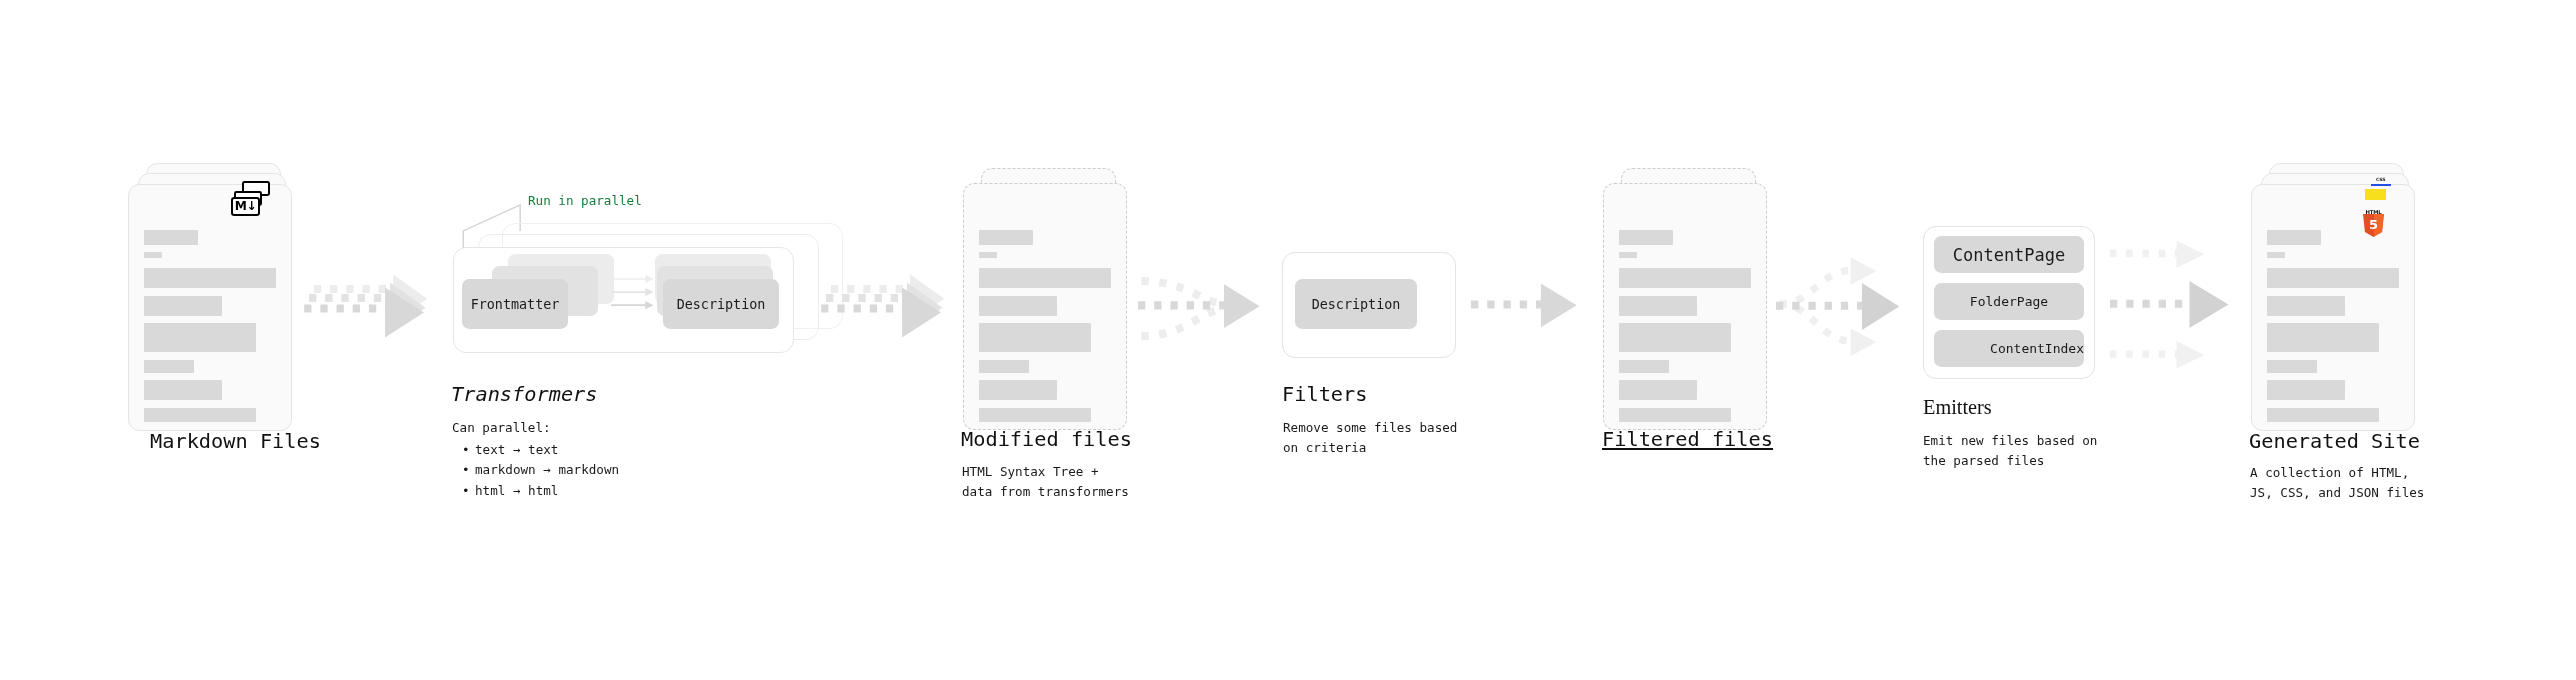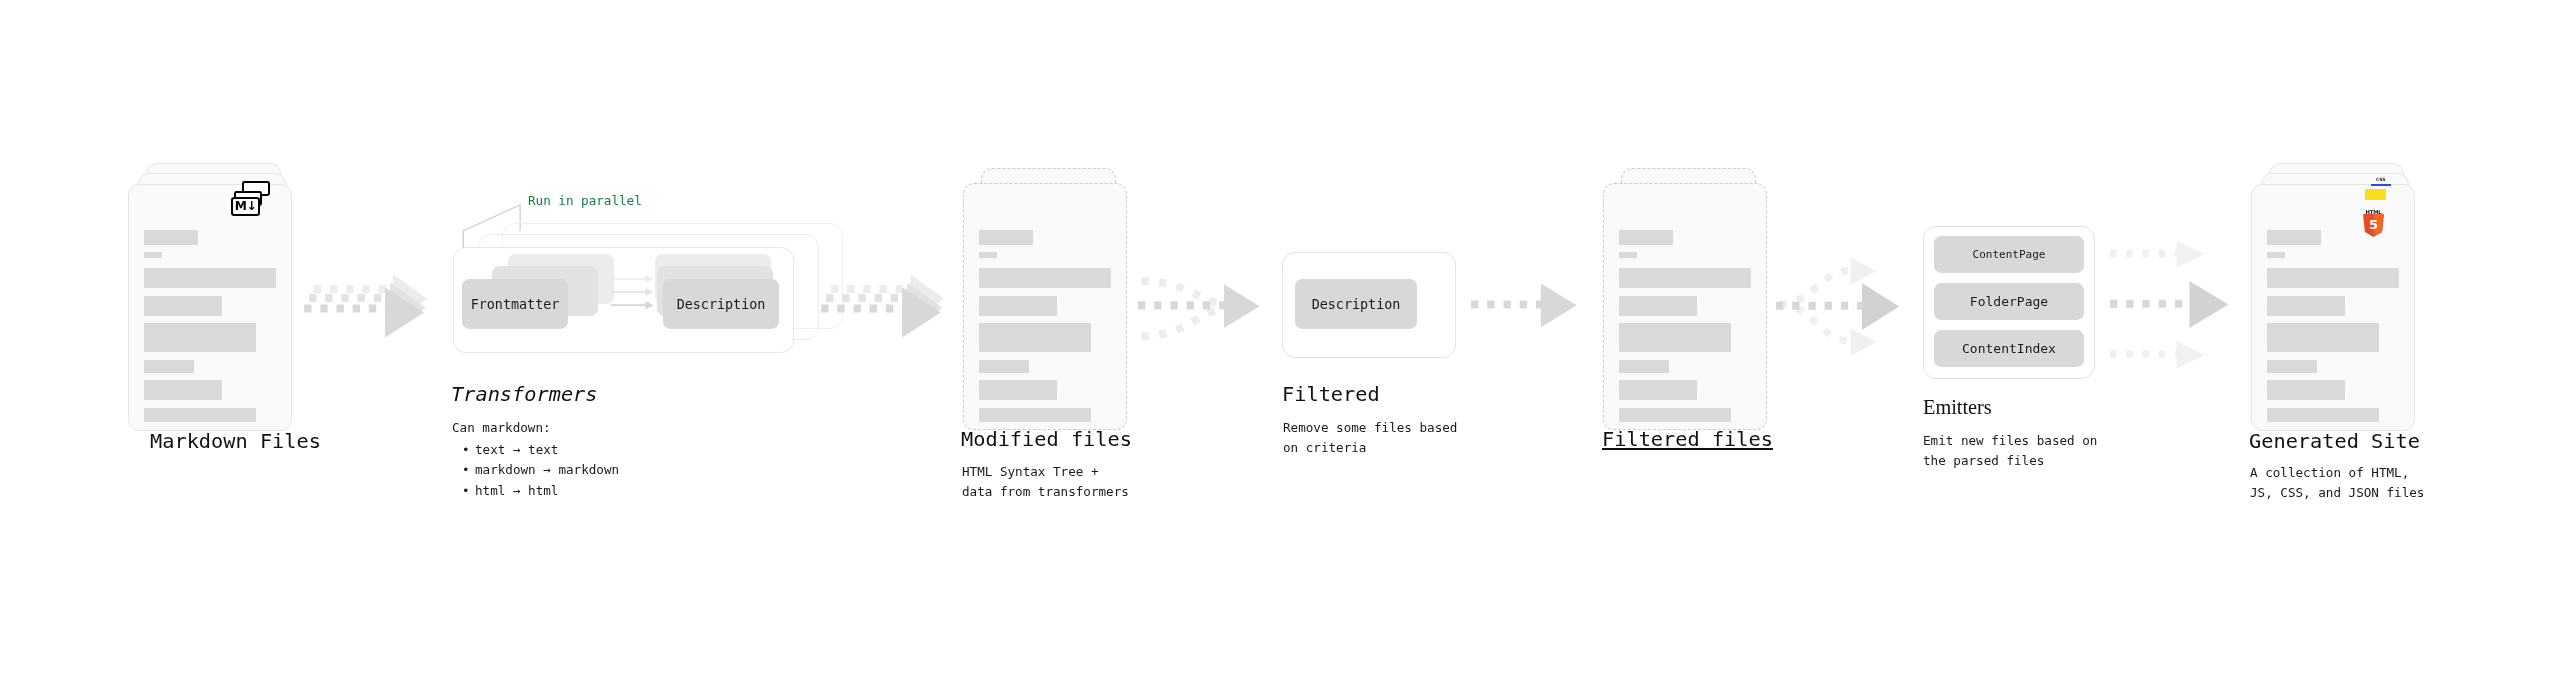--- a/index.html
+++ b/index.html
@@ -251,21 +251,21 @@
   </svg>
 
   <div class="chip" style="left:462px; top:279px; width:106px; height:50px;">
     <span>Frontmatter</span>
   </div>
   <div class="chip" style="left:663px; top:279px; width:116px; height:50px;">
     <span>Description</span>
   </div>
 
   <div class="caption-title" style="left:451px; top:382px;font-style:italic;">Transformers</div>
-  <div class="caption-sub" style="left:452px; top:418px;">Can markdown:</div>
+  <div class="caption-sub" style="left:452px; top:418px;">Can parallel:</div>
   <div class="caption-list" style="left:462px; top:440px;">
     <div class="bullet-row"><span class="b">•</span><span>text → text</span></div>
     <div class="bullet-row"><span class="b">•</span><span>markdown → markdown</span></div>
     <div class="bullet-row"><span class="b">•</span><span>html → html</span></div>
   </div>
 
   <svg class="arrow-svg" style="left:821px; top:268px;" width="146" height="89" viewBox="0 0 180 110">
     <g stroke="#ececec" stroke-width="10" stroke-dasharray="9 11" fill="none">
       <line x1="12" y1="26" x2="118" y2="26"></line>
     </g>
@@ -307,21 +307,21 @@
       <line x1="0" y1="58" x2="112" y2="58"></line>
     </g>
     <polygon points="106,32 150,59 106,86" fill="#d8d8d8"></polygon>
   </svg>
 
   <div class="group-box" style="left:1282px; top:252px; width:174px; height:106px;"></div>
   <div class="chip" style="left:1295px; top:279px; width:122px; height:50px;">
     <span>Description</span>
   </div>
 
-  <div class="caption-title" style="left:1282px; top:382px;">Filtered</div>
+  <div class="caption-title" style="left:1282px; top:382px;">Filters</div>
   <div class="caption-sub" style="left:1283px; top:418px;">Remove some files based
 on criteria</div>
 
   <svg class="arrow-svg" style="left:1471px; top:276px;" width="130" height="57" viewBox="0 0 160 70">
     <g stroke="#d8d8d8" stroke-width="10" stroke-dasharray="9 11" fill="none">
       <line x1="0" y1="35" x2="92" y2="35"></line>
     </g>
     <polygon points="86,9 130,36 86,63" fill="#d8d8d8"></polygon>
   </svg>
 
@@ -351,27 +351,27 @@
     <polygon points="92,114 124,131 92,148" fill="#f0f0f0"></polygon>
 
     <g stroke="#d8d8d8" stroke-width="10" stroke-dasharray="9 11" fill="none">
       <line x1="0" y1="86" x2="112" y2="86"></line>
     </g>
     <polygon points="106,58 152,87 106,116" fill="#d2d2d2"></polygon>
   </svg>
 
   <div class="group-box" style="left:1923px; top:226px; width:172px; height:153px;"></div>
 
-  <div class="chip" style="left:1934px; top:236px; width:150px; height:37px; font-size:11px;">
+  <div class="chip" style="left:1934px; top:236px; width:150px; height:37px; font-size:17px;">
     <span>ContentPage</span>
   </div>
   <div class="chip" style="left:1934px; top:283px; width:150px; height:37px; font-size:13px;">
     <span>FolderPage</span>
   </div>
-  <div class="chip" style="left:1934px; top:330px; width:150px; height:37px; font-size:13px;">
+  <div class="chip" style="left:1934px; top:330px; width:150px; height:37px; font-size:13px;justify-content:flex-end;">
     <span>ContentIndex</span>
   </div>
 
   <div class="caption-title" style="left:1923px; top:396px;font-family:Liberation Serif, serif;">Emitters</div>
   <div class="caption-sub" style="left:1923px; top:431px;">Emit new files based on
 the parsed files</div>
 
   <svg class="arrow-svg" style="left:2110px; top:234px;" width="146" height="142" viewBox="0 0 180 175">
     <g stroke="#f0f0f0" stroke-width="9" stroke-dasharray="8 12" fill="none">
       <line x1="0" y1="24" x2="86" y2="24"></line>

